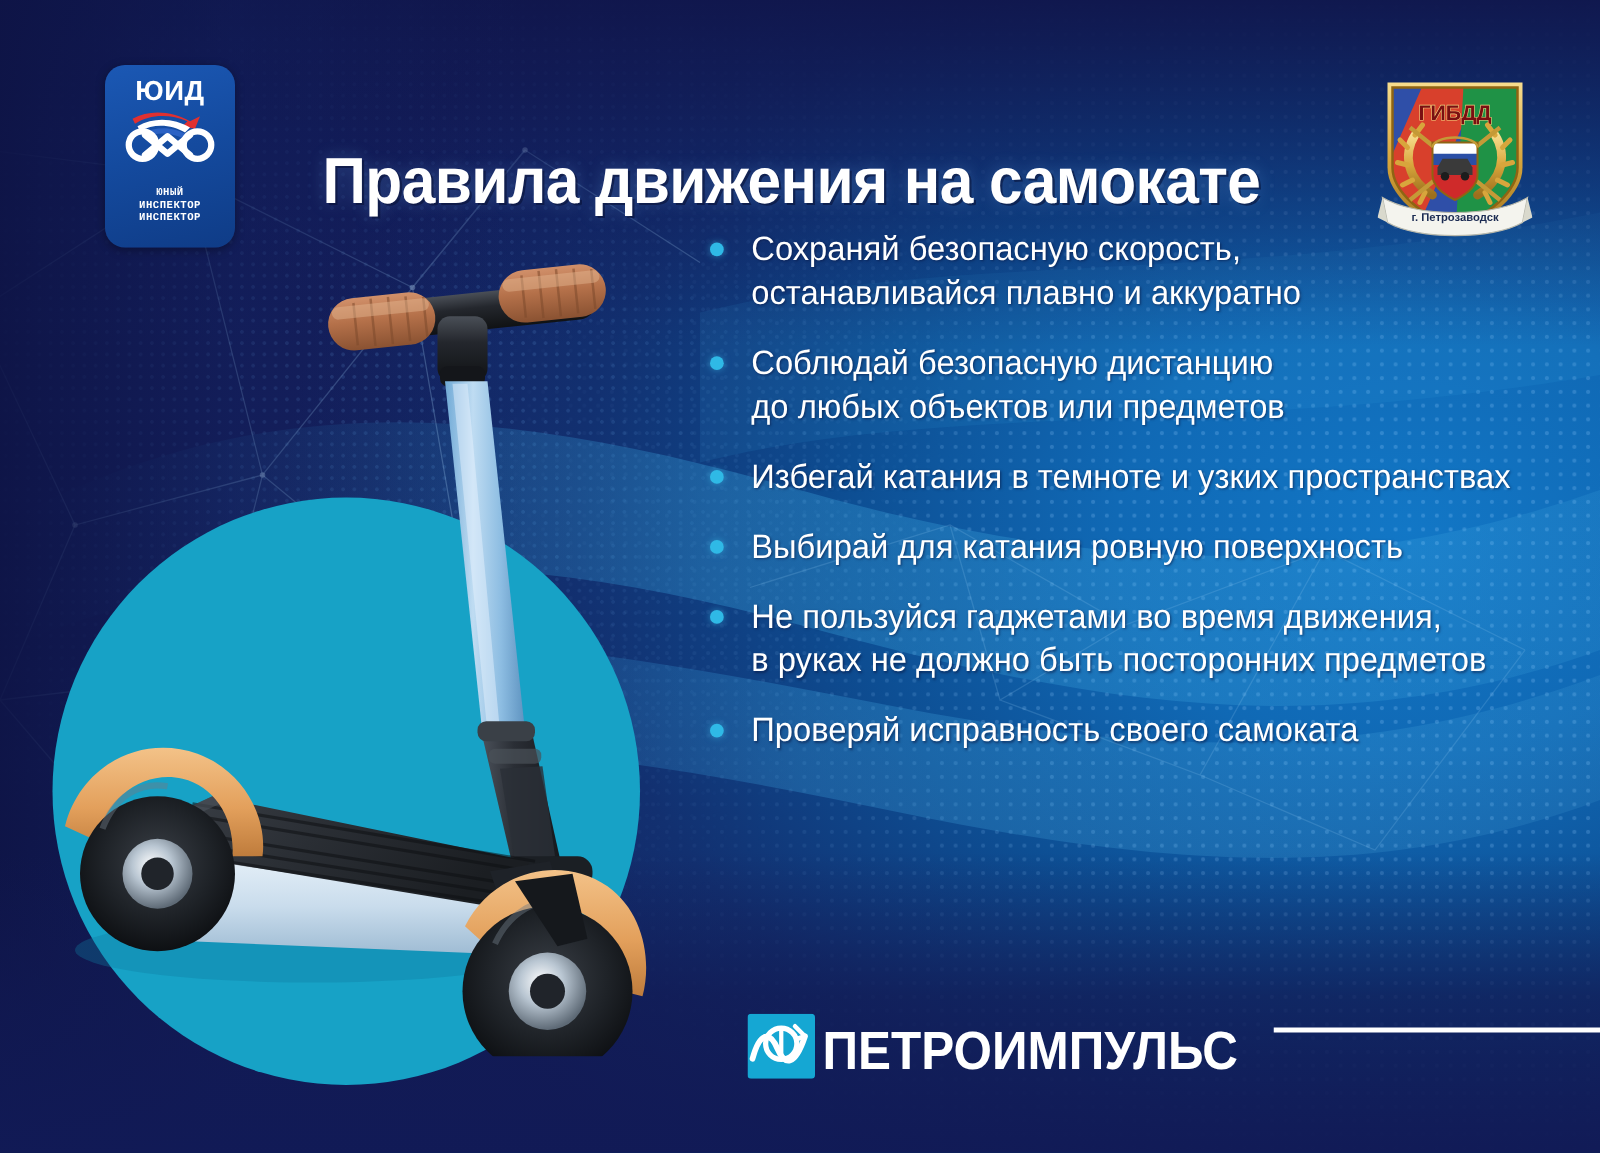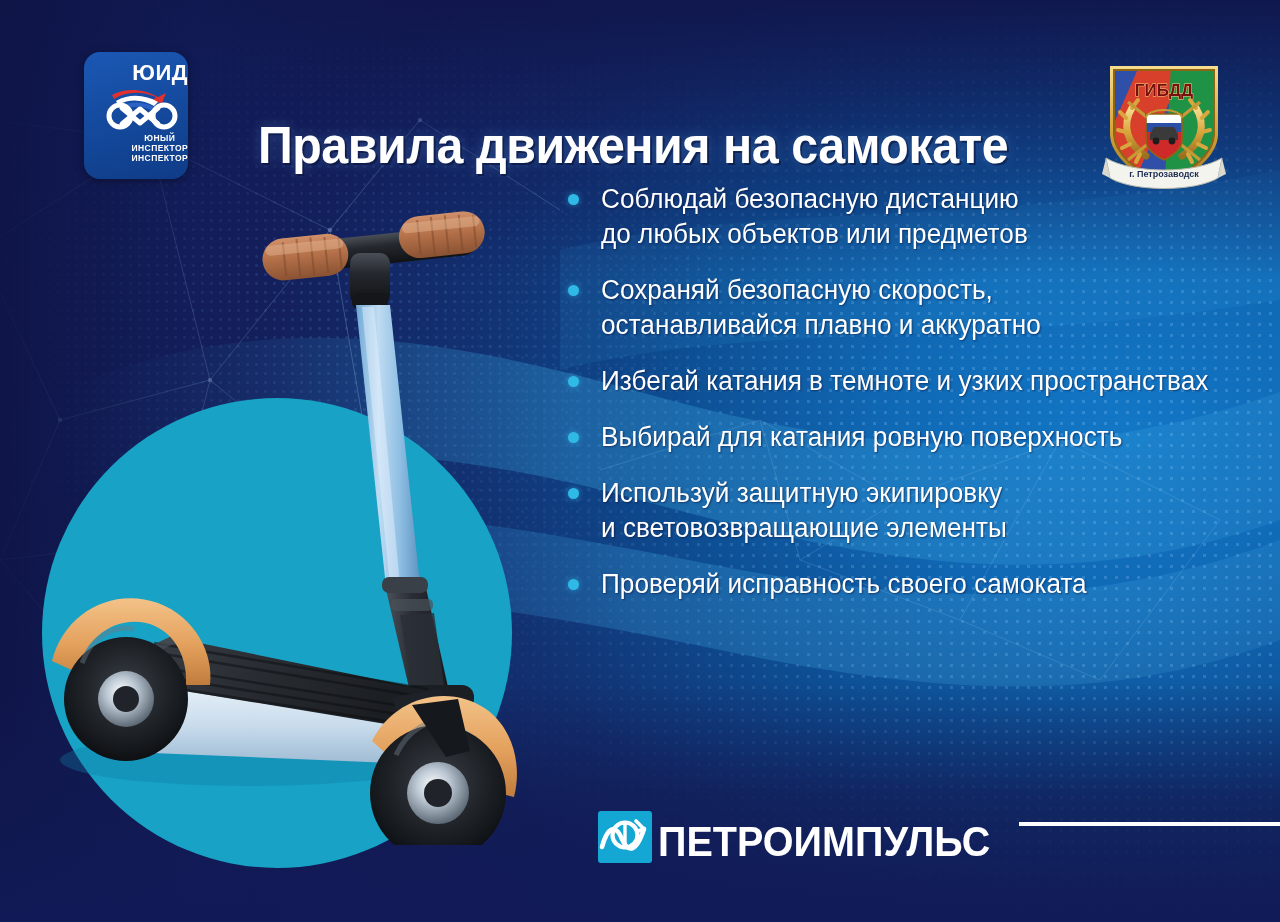--- a/index.html
+++ b/index.html
@@ -54,36 +54,36 @@
   
   .teal-circle{
     position:absolute;
     left:42px;top:398px;width:470px;height:470px;
     border-radius:50%;
     background:#17a2c6;
   }
 
   
   .yuid{
-    position:absolute;left:84px;top:52px;width:104px;height:127px;
+    position:absolute;left:84px;top:52px;width:104px;height:146px;
     border-radius:16px;
     background:linear-gradient(165deg,#1b58b4 0%,#144a9e 48%,#0f3c87 100%);
     box-shadow:0 2px 8px rgba(0,0,0,.35);
-    display:flex;flex-direction:column;align-items:flex-end;
+    display:flex;flex-direction:column;align-items:center;
     padding-top:6px;box-sizing:border-box;
   }
   .yuid-title{
     color:#fff;font-weight:bold;font-size:22px;letter-spacing:.5px;
     font-family:"Liberation Sans", sans-serif;line-height:1;
     margin-top:4px;
   }
   .yuid-mark{width:92px;height:46px;margin-top:1px;}
   .yuid-sub{
     color:#fff;font-weight:bold;font-size:8.5px;line-height:10px;
-    text-align:center;letter-spacing:.4px;margin-top:2px;
+    text-align:center;letter-spacing:.4px;margin-top:18px;font-family:Liberation Mono, monospace;
   }
 
   
   .gibdd{position:absolute;left:1102px;top:56px;width:124px;height:136px;}
   .gibdd svg{width:124px;height:136px;display:block;}
 
   
   .title{
     position:absolute;left:258px;top:84px;width:790px;
     color:#ffffff;
@@ -435,40 +435,40 @@
         <text x="62" y="121" text-anchor="middle" font-family="Liberation Sans, sans-serif" font-size="9" font-weight="bold" fill="#1b2b52">г. Петрозаводск</text>
       </g>
     </svg>
   </div>
 
   <h1 class="title">Правила движения на самокате</h1>
 
   <div class="rules">
     <div class="rule">
       <span class="bullet"></span>
+      <span class="rule-text">Сохраняй безопасную скорость,
+останавливайся плавно и аккуратно</span>
+    </div>
+    <div class="rule">
+      <span class="bullet"></span>
       <span class="rule-text">Соблюдай безопасную дистанцию
 до любых объектов или предметов</span>
-    </div>
-    <div class="rule">
-      <span class="bullet"></span>
-      <span class="rule-text">Сохраняй безопасную скорость,
-останавливайся плавно и аккуратно</span>
     </div>
     <div class="rule">
       <span class="bullet"></span>
       <span class="rule-text">Избегай катания в темноте и узких пространствах</span>
     </div>
     <div class="rule">
       <span class="bullet"></span>
       <span class="rule-text">Выбирай для катания ровную поверхность</span>
     </div>
     <div class="rule">
       <span class="bullet"></span>
-      <span class="rule-text">Используй защитную экипировку
-и световозвращающие элементы</span>
+      <span class="rule-text">Не пользуйся гаджетами во время движения,
+в руках не должно быть посторонних предметов</span>
     </div>
     <div class="rule">
       <span class="bullet"></span>
       <span class="rule-text">Проверяй исправность своего самоката</span>
     </div>
   </div>
 
   <div class="brandrow">
 
     <div class="pi-logo">

